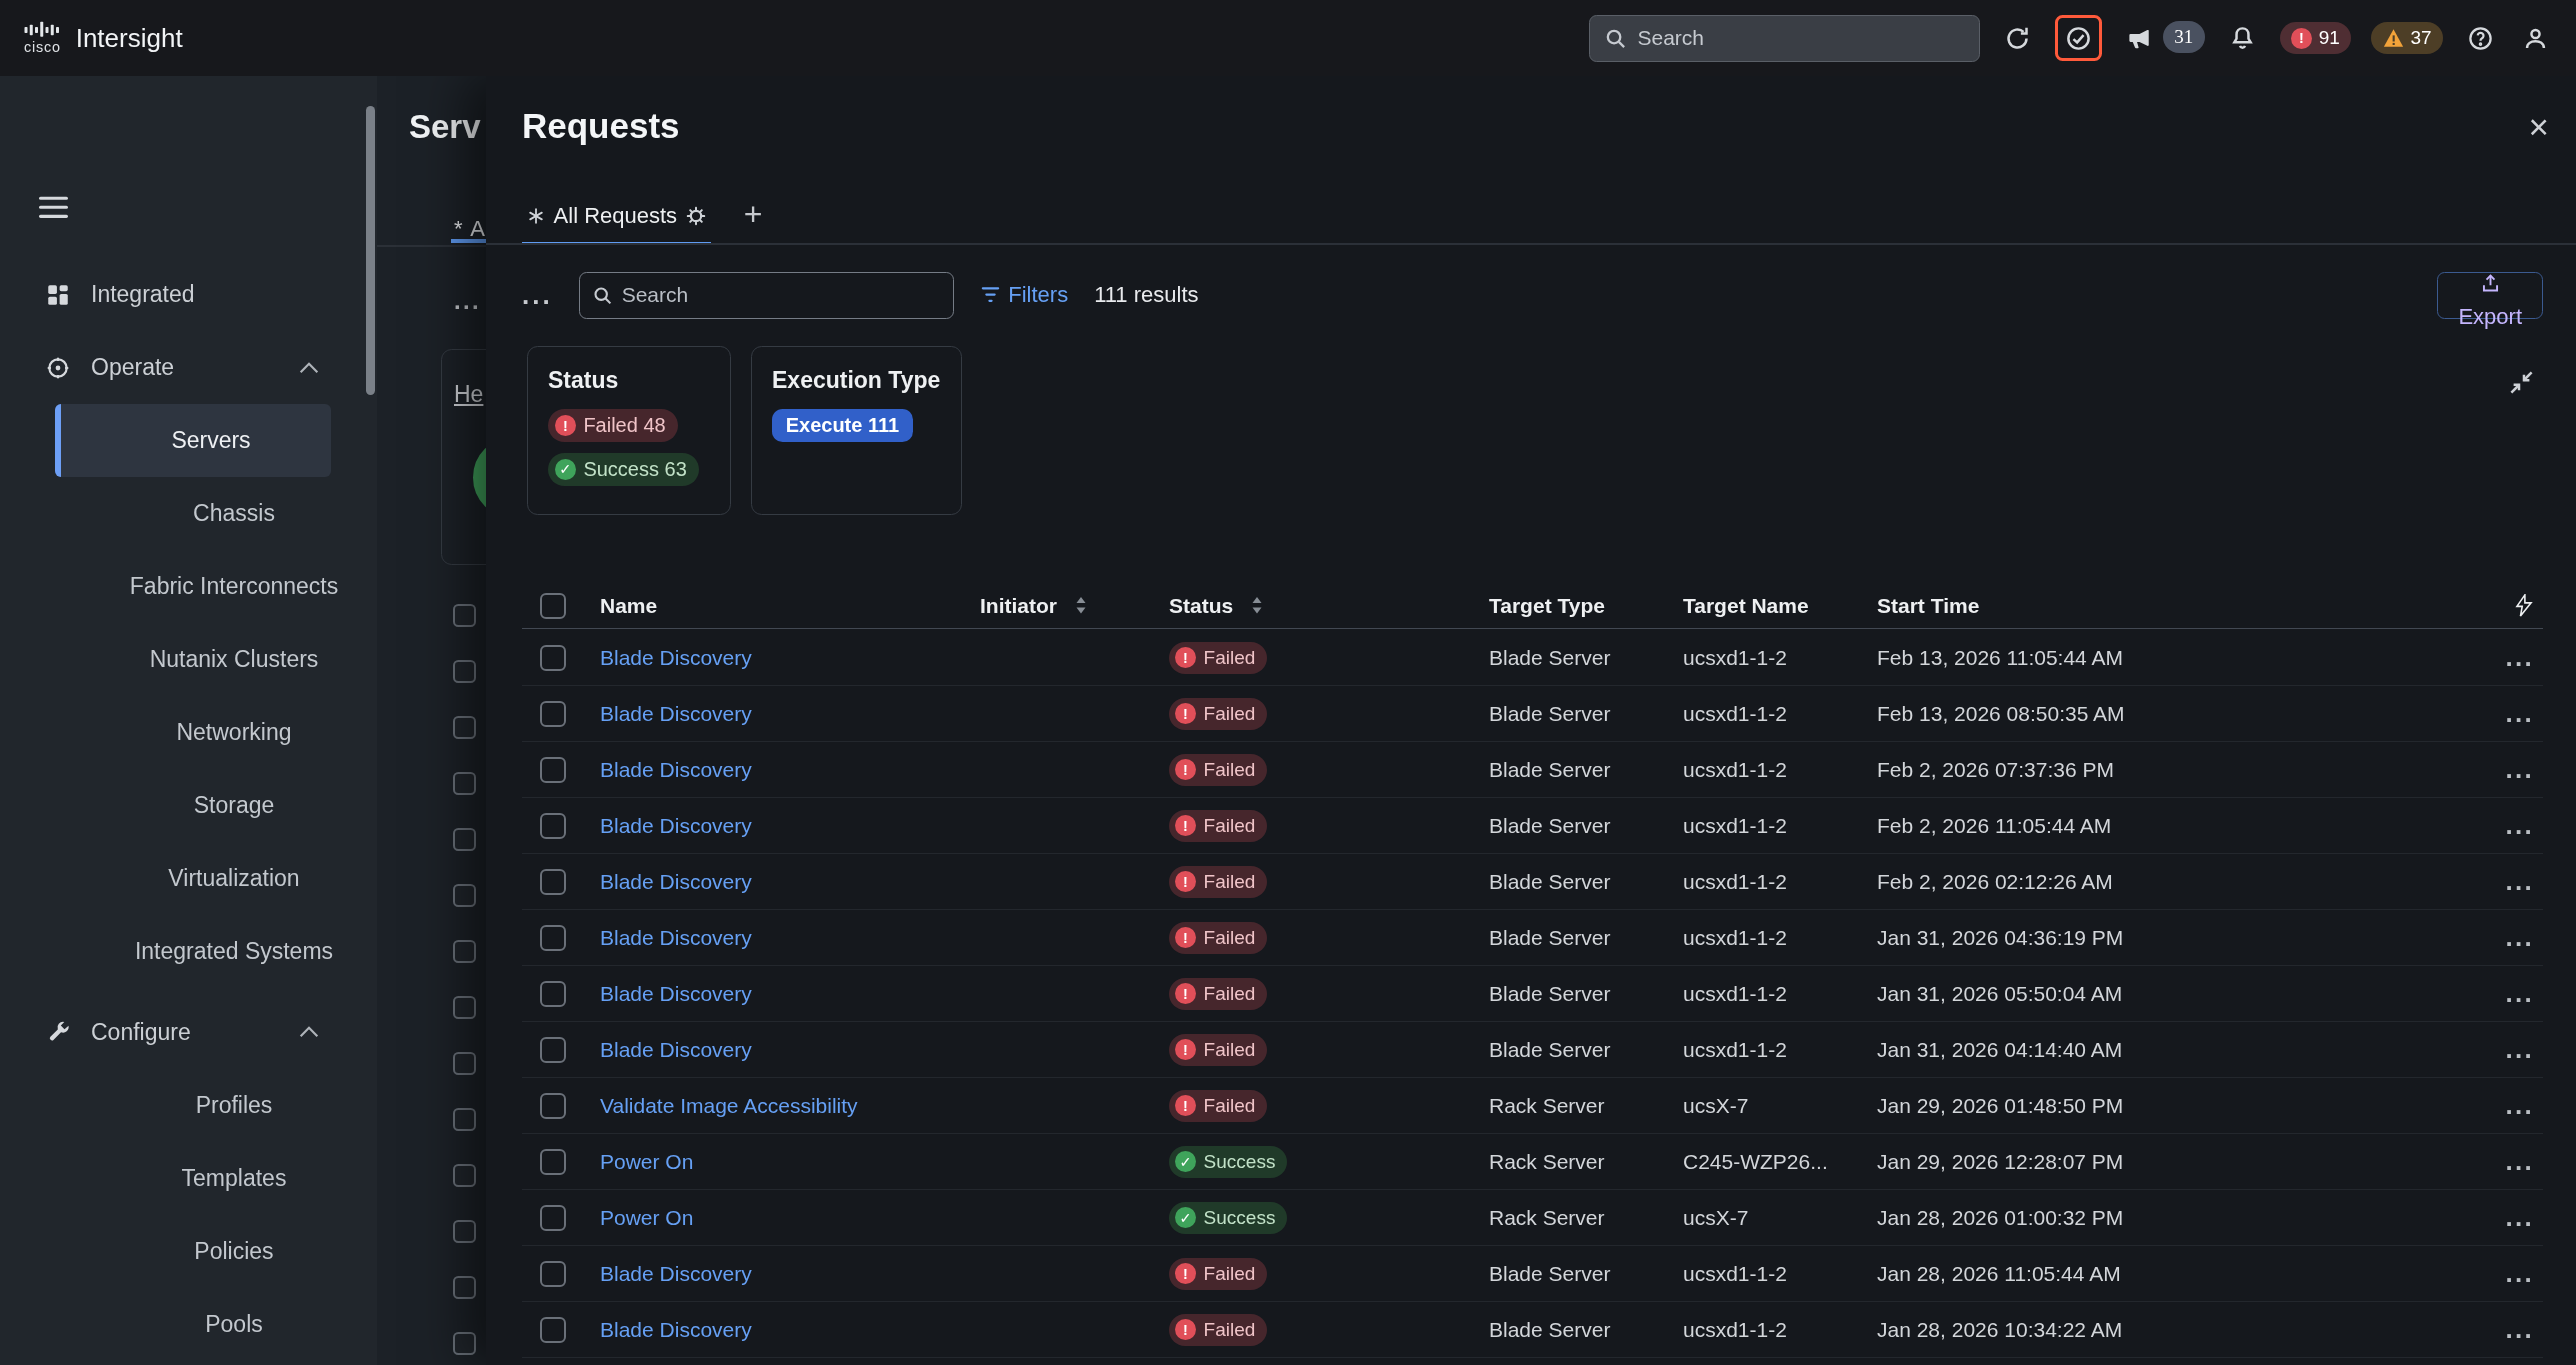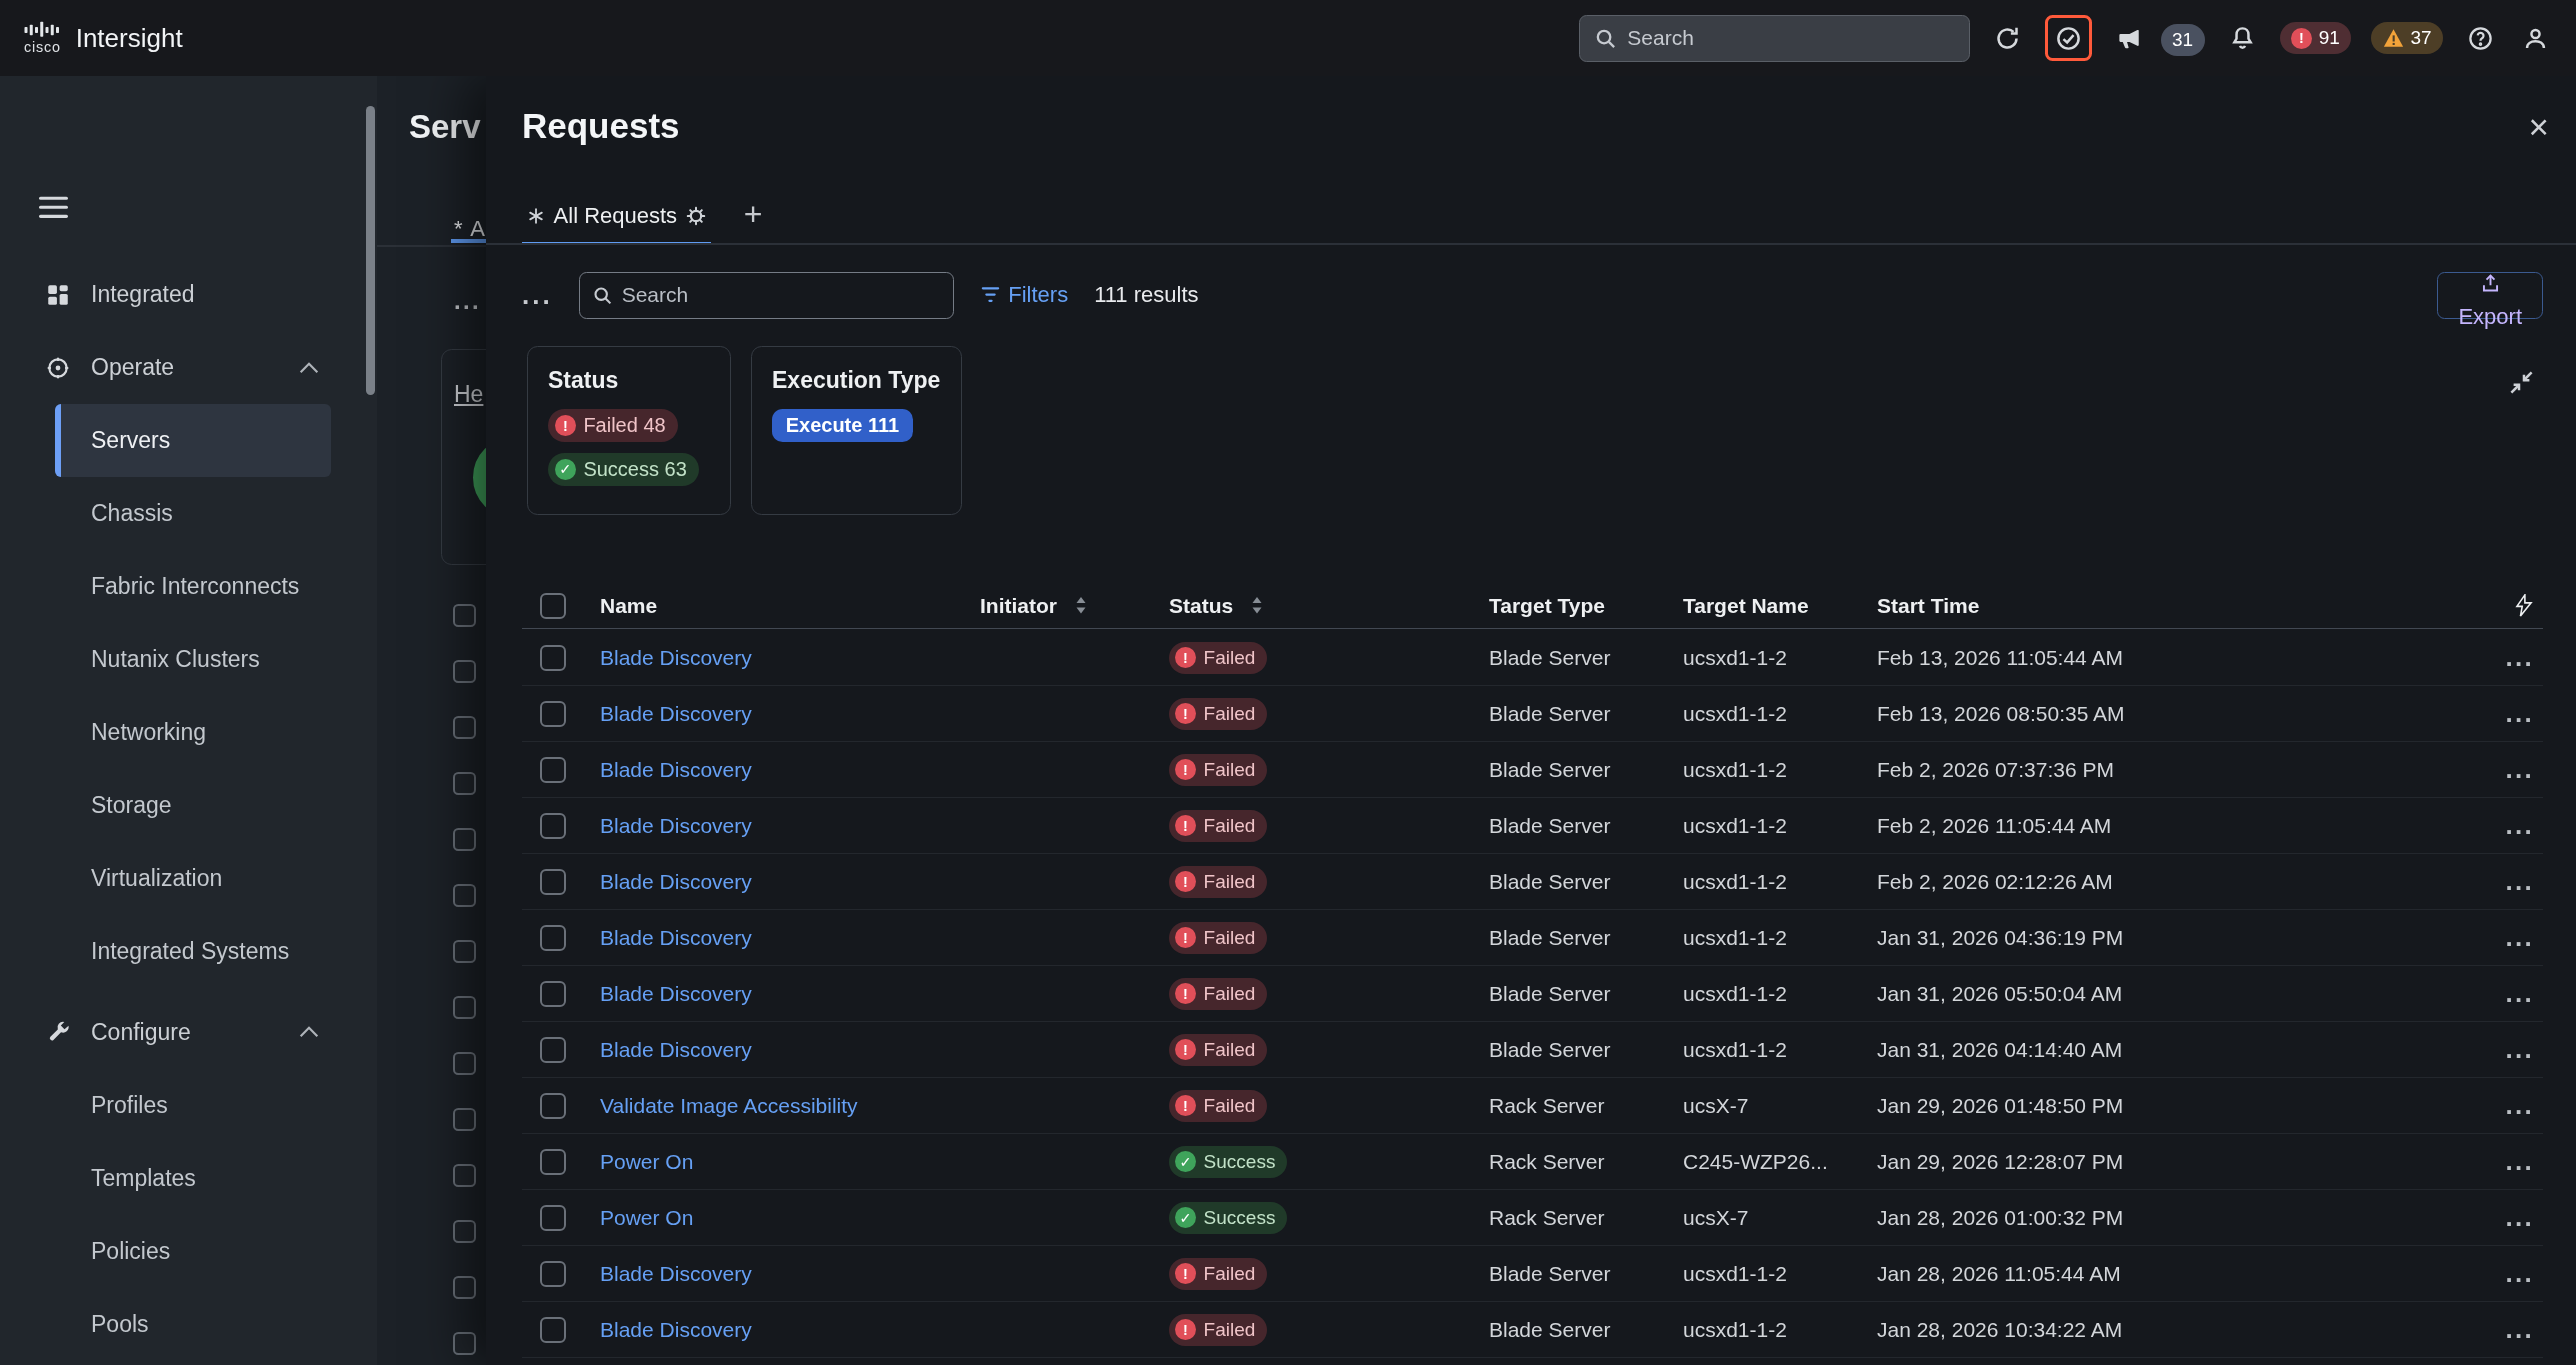--- a/index.html
+++ b/index.html
@@ -18,35 +18,35 @@
   .brand{display:flex;align-items:center;gap:13.7px;}
   .cisco-logo{display:flex;flex-direction:column;align-items:center;gap:1.5px;color:#e4e7ea;}
   .cisco-word{font-size:14.4px;letter-spacing:0.8px;color:#dfe2e6;}
   .brand-name{font-size:26px;color:#f2f4f6;}
   .topbar-spacer{flex:1;}
   .top-search{width:391px;height:47px;background:#3a3e45;border:0.8px solid #5a5f67;border-radius:7.6px;display:flex;align-items:center;gap:10.6px;padding:0 13.7px;}
   .top-search input{flex:1;background:transparent;border:none;outline:none;color:#e8eaed;font-size:21px;font-family:inherit;}
   .top-search input::placeholder{color:#c6cad0;}
   .icon-btn{width:35px;height:35px;display:flex;align-items:center;justify-content:center;color:#d6d9dd;}
   .hl-box{border:3px solid #ff5a3b;border-radius:7.6px;padding:5.3px;display:flex;align-items:center;justify-content:center;}
-  .tb-group{display:flex;align-items:flex-end;gap:14px;}
+  .tb-group{display:flex;align-items:flex-start;gap:6px;font-family:Liberation Serif, serif;}
   .tb-pill{display:inline-flex;align-items:center;gap:6.8px;height:32px;border-radius:16px;padding:0 11.4px;font-size:19px;color:#fff;}
   .tb-pill.grey{background:#4a5160;}
   .tb-pill.red{background:#4f2e33;}
   .tb-pill.amber{background:#4d3e26;}
   .mini-dot{width:21px;height:21px;border-radius:50%;background:#e14f59;color:#fff;display:flex;align-items:center;justify-content:center;font-size:14.4px;font-weight:700;}
 
   
   .sidebar{position:absolute;left:0;top:76px;width:377px;bottom:0;background:#21262c;z-index:1;}
   .hamburger{position:absolute;left:39px;top:120px;color:#d6d9dd;}
   .nav{position:absolute;left:0;top:182px;right:0;}
   .nav-item{height:73px;display:flex;align-items:center;gap:18px;padding-left:43px;color:#ccd0d5;font-size:23px;}
   .nav-item .nico{width:30px;display:flex;justify-content:center;color:#d6d9dd;}
   .nav-item .chev{margin-left:auto;margin-right:58px;color:#aeb3b9;}
-  .nav-sub{padding-left:91px;color:#c3c8ce;}
+  .nav-sub{padding-left:91px;color:#c3c8ce;justify-content:center;}
   .nav-sub.selected{background:#2e3540;border-radius:6px;margin:0 46px 0 55px;padding-left:36px;position:relative;color:#eef0f3;}
   .nav-sub.selected::before{content:"";position:absolute;left:0;top:0;bottom:0;width:6px;background:#6d9ff6;border-radius:6px 0 0 6px;}
   .nav-gap{height:7.6px;}
   .sb-thumb{position:absolute;right:2.3px;top:30px;width:9px;height:289px;border-radius:4.6px;background:#7a8088;}
 
   
   .strip{position:absolute;left:377px;top:76px;width:109px;bottom:0;background:#1c2127;z-index:1;}
   .strip-title{position:absolute;left:32px;top:32px;font-size:33px;font-weight:700;color:#f2f4f6;white-space:nowrap;}
   .strip-tab{position:absolute;left:77px;top:140px;display:flex;align-items:center;gap:7.6px;font-size:22px;color:#e8eaed;}
   .strip-underline{position:absolute;left:74px;top:163px;width:47px;height:3.8px;background:#5f9bf2;}

